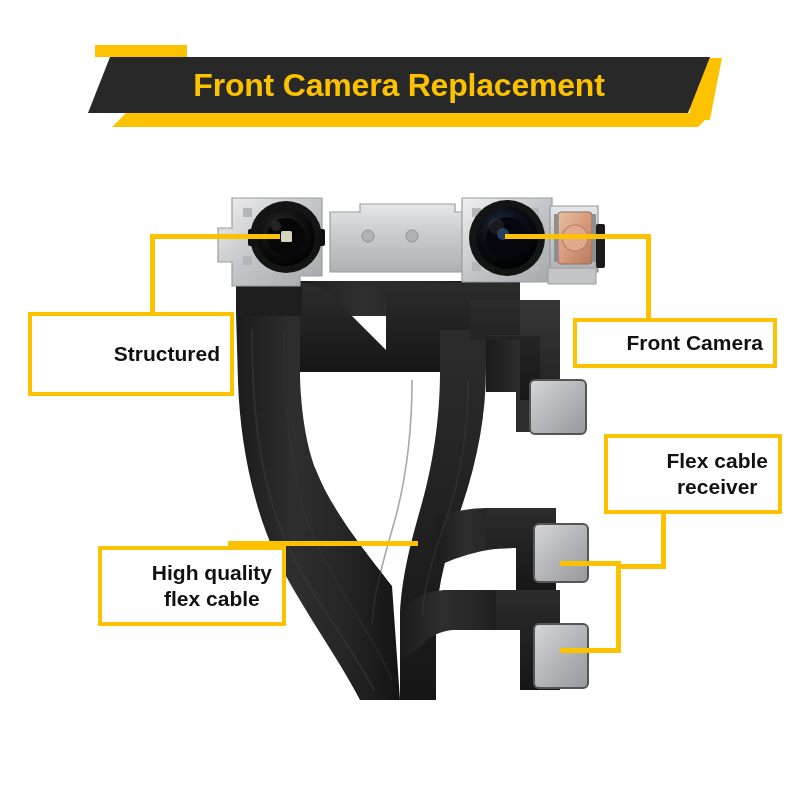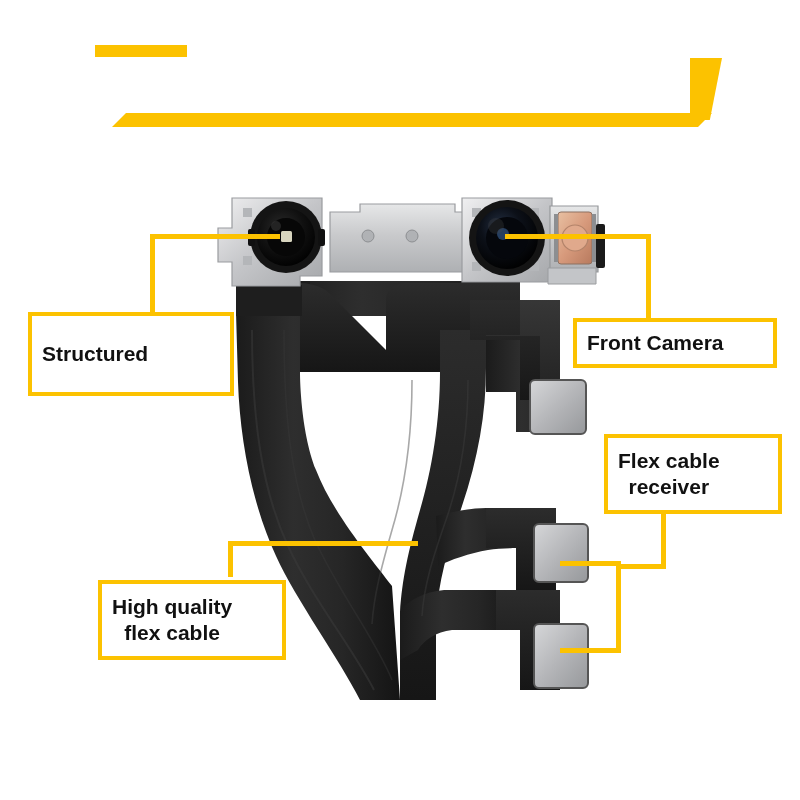--- a/index.html
+++ b/index.html
@@ -66,36 +66,36 @@
   }
 
   
   .label-box {
     position: absolute;
     box-sizing: border-box;
     background: #ffffff;
     border: 4px solid #FCC200;
     display: flex;
     align-items: center;
-    justify-content: flex-start;
+    justify-content: flex-end;
     text-align: center;
     padding: 18px 10px;
     z-index: 20;
   }
   .label-box span {
     color: #111111;
     font-size: 21px;
     font-weight: bold;
     line-height: 1.25;
   }
 
   #label-structured { left: 28px;  top: 312px; width: 206px; height: 84px; }
   #label-front      { left: 573px; top: 318px; width: 204px; height: 50px; }
   #label-connector  { left: 604px; top: 434px; width: 178px; height: 80px; }
-  #label-flex       { left: 98px;  top: 580px; width: 188px; height: 80px; }
+  #label-flex       { left: 98px;  top: 546px; width: 188px; height: 80px; }
 
   
   .leader {
     position: absolute;
     background: #FCC200;
     z-index: 15;
   }
 
   
   #product {
@@ -107,20 +107,23 @@
   }
 </style>
 </head>
 <body>
 
 <div id="page">
 
   <div class="banner-accent-top"></div>
   <div class="banner-accent-right"></div>
   <div class="banner-accent-bottom"></div>
+  <div class="banner-dark">
+    <div class="banner-title">Front Camera Replacement</div>
+  </div>
 
   <svg id="product" viewBox="0 0 800 800">
     <defs>
       <linearGradient id="metalGrad" x1="0" y1="0" x2="0" y2="1">
         <stop offset="0%" stop-color="#e6e7e8"></stop>
         <stop offset="45%" stop-color="#c9cacc"></stop>
         <stop offset="100%" stop-color="#aeb0b3"></stop>
       </linearGradient>
       <linearGradient id="metalGrad2" x1="0" y1="0" x2="1" y2="1">
         <stop offset="0%" stop-color="#f0f0f1"></stop>

